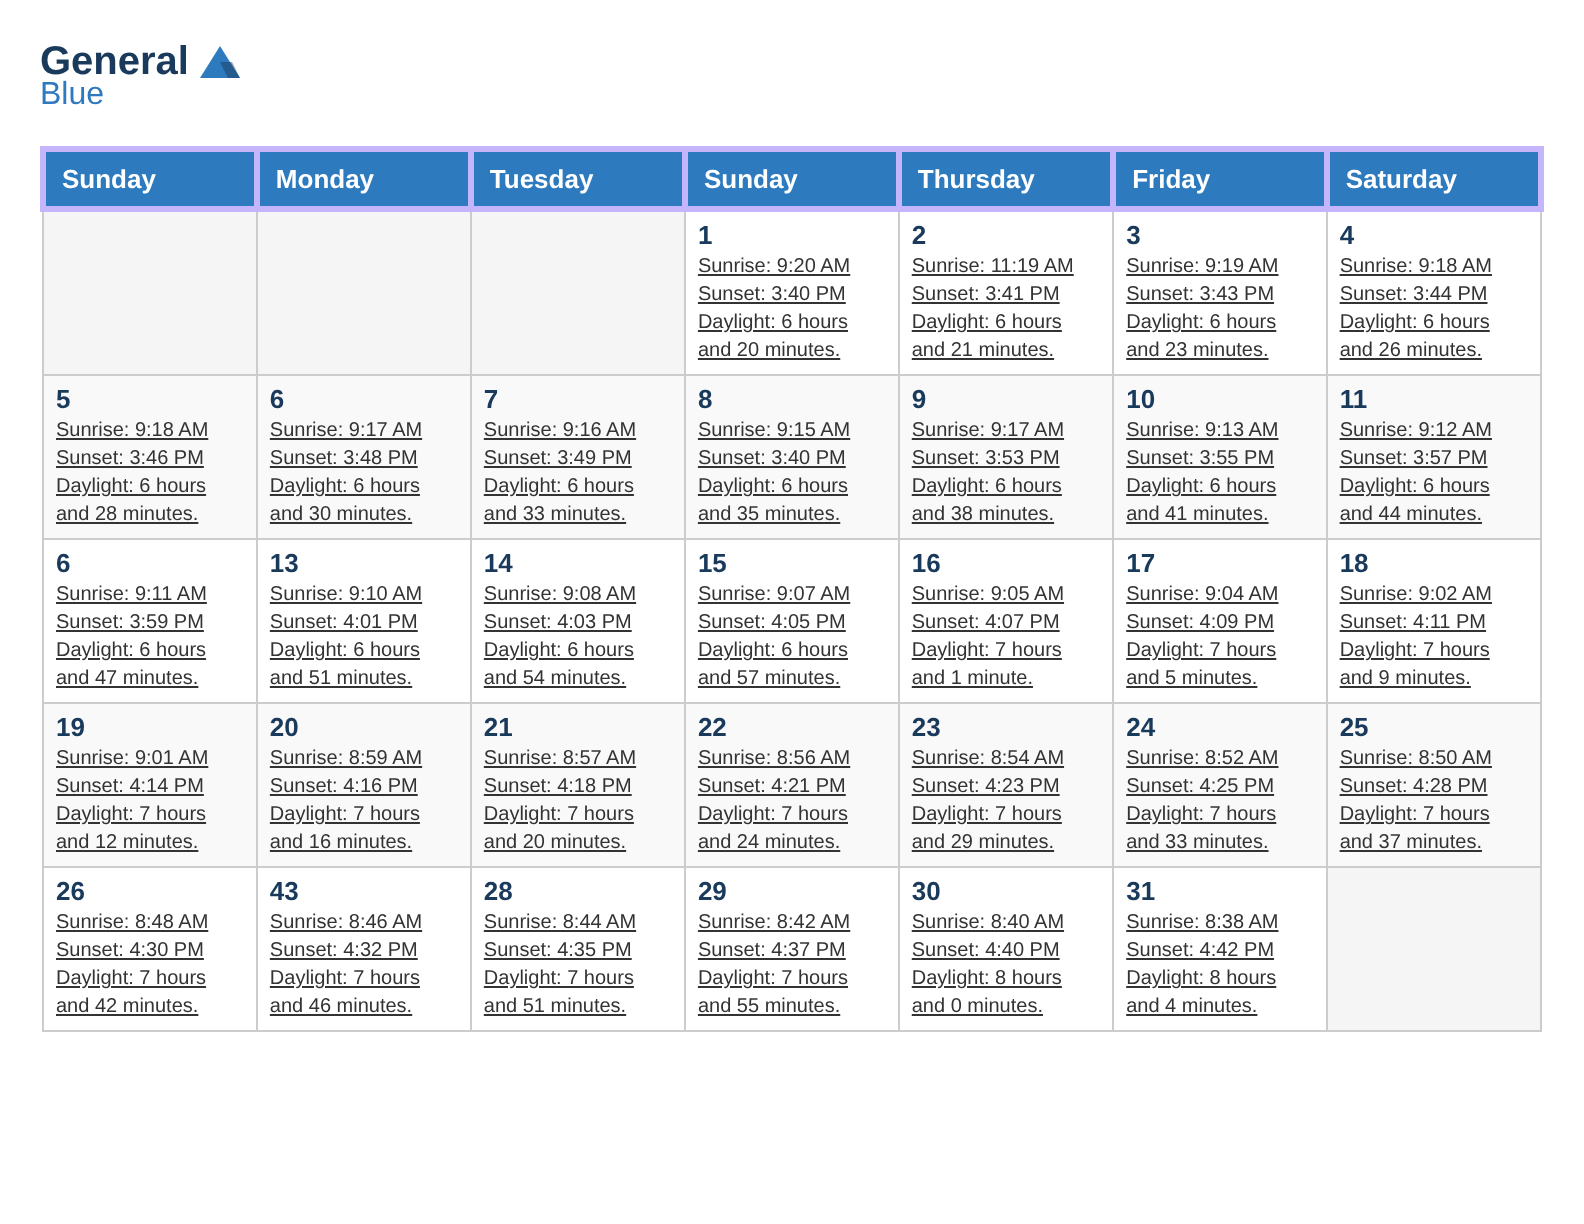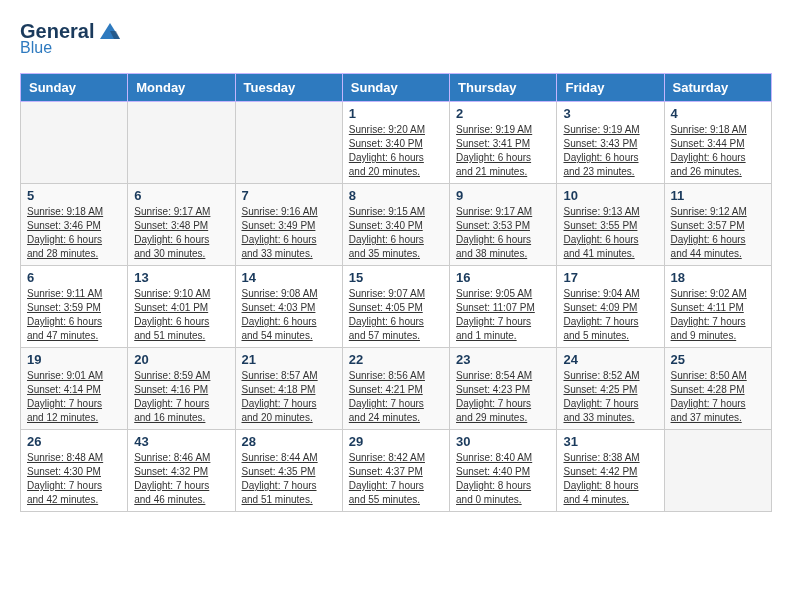--- a/index.html
+++ b/index.html
@@ -41,21 +41,21 @@
       width: 100%;
       border-collapse: collapse;
       border: 1px solid #ccc;
     }
     .calendar th {
       background-color: #2e7abf;
       color: #fff;
       text-align: left;
       padding: 6px 8px;
       font-size: 13px;
-      border: 1px solid #c4b5fd;
+      border: 3px solid #c4b5fd;
     }
     .calendar td {
       vertical-align: top;
       border: 1px solid #ccc;
       padding: 4px 6px;
       width: 108px;
       min-height: 80px;
       background: #fff;
     }
     .calendar td.empty {
@@ -122,21 +122,21 @@
         <td class="empty"></td>
         <td>
           <div class="day-number">1</div>
           <div class="day-info">Sunrise: 9:20 AM
 Sunset: 3:40 PM
 Daylight: 6 hours
 and 20 minutes.</div>
         </td>
         <td>
           <div class="day-number">2</div>
-          <div class="day-info">Sunrise: 9:19 AM
+          <div class="day-info">Sunrise: 11:19 AM
 Sunset: 3:41 PM
 Daylight: 6 hours
 and 21 minutes.</div>
         </td>
         <td>
           <div class="day-number">3</div>
           <div class="day-info">Sunrise: 9:19 AM
 Sunset: 3:43 PM
 Daylight: 6 hours
 and 23 minutes.</div>
@@ -225,21 +225,21 @@
         <td>
           <div class="day-number">15</div>
           <div class="day-info">Sunrise: 9:07 AM
 Sunset: 4:05 PM
 Daylight: 6 hours
 and 57 minutes.</div>
         </td>
         <td>
           <div class="day-number">16</div>
           <div class="day-info">Sunrise: 9:05 AM
-Sunset: 11:07 PM
+Sunset: 4:07 PM
 Daylight: 7 hours
 and 1 minute.</div>
         </td>
         <td>
           <div class="day-number">17</div>
           <div class="day-info">Sunrise: 9:04 AM
 Sunset: 4:09 PM
 Daylight: 7 hours
 and 5 minutes.</div>
         </td>

